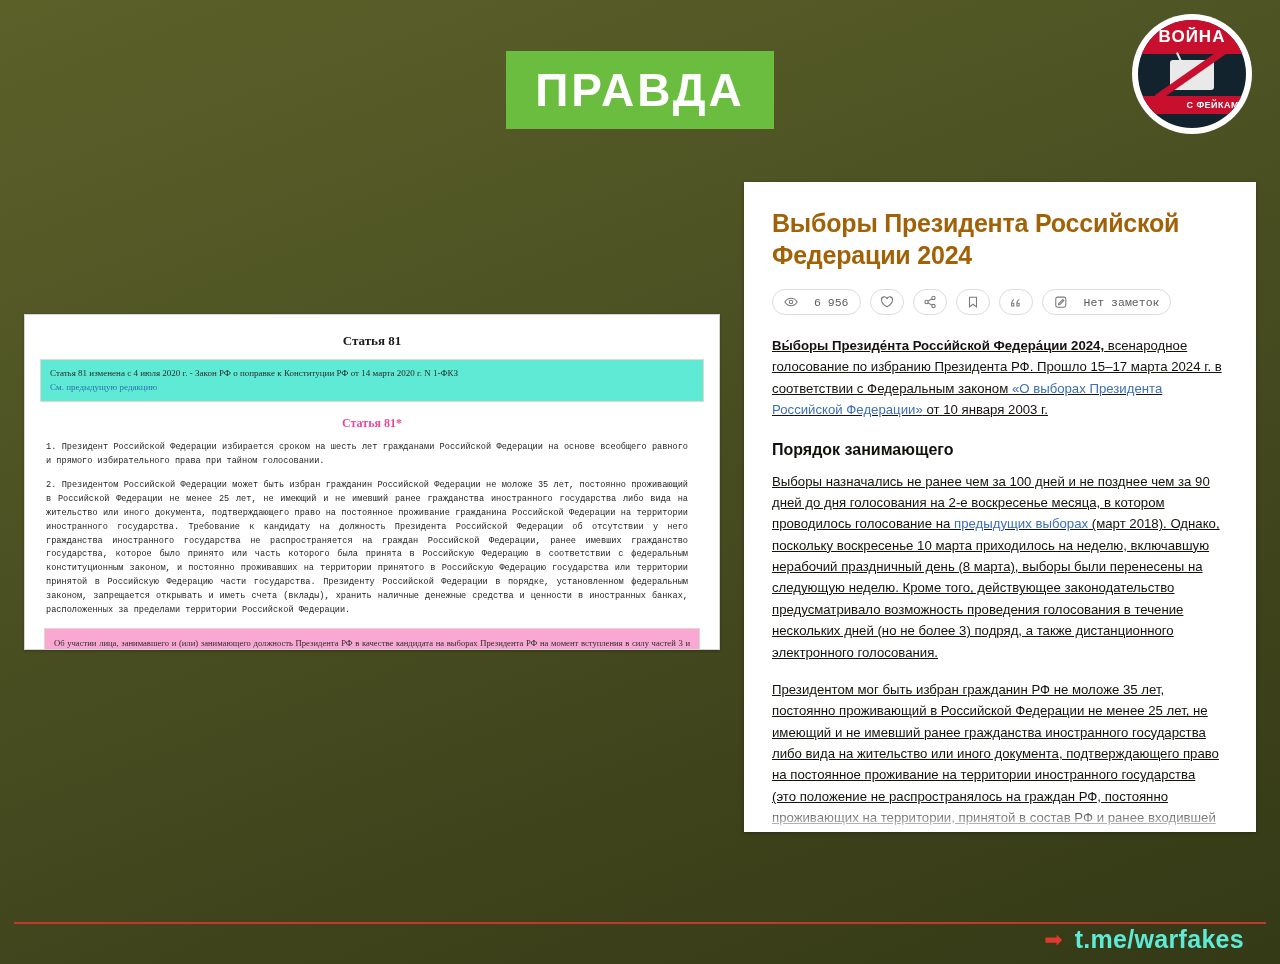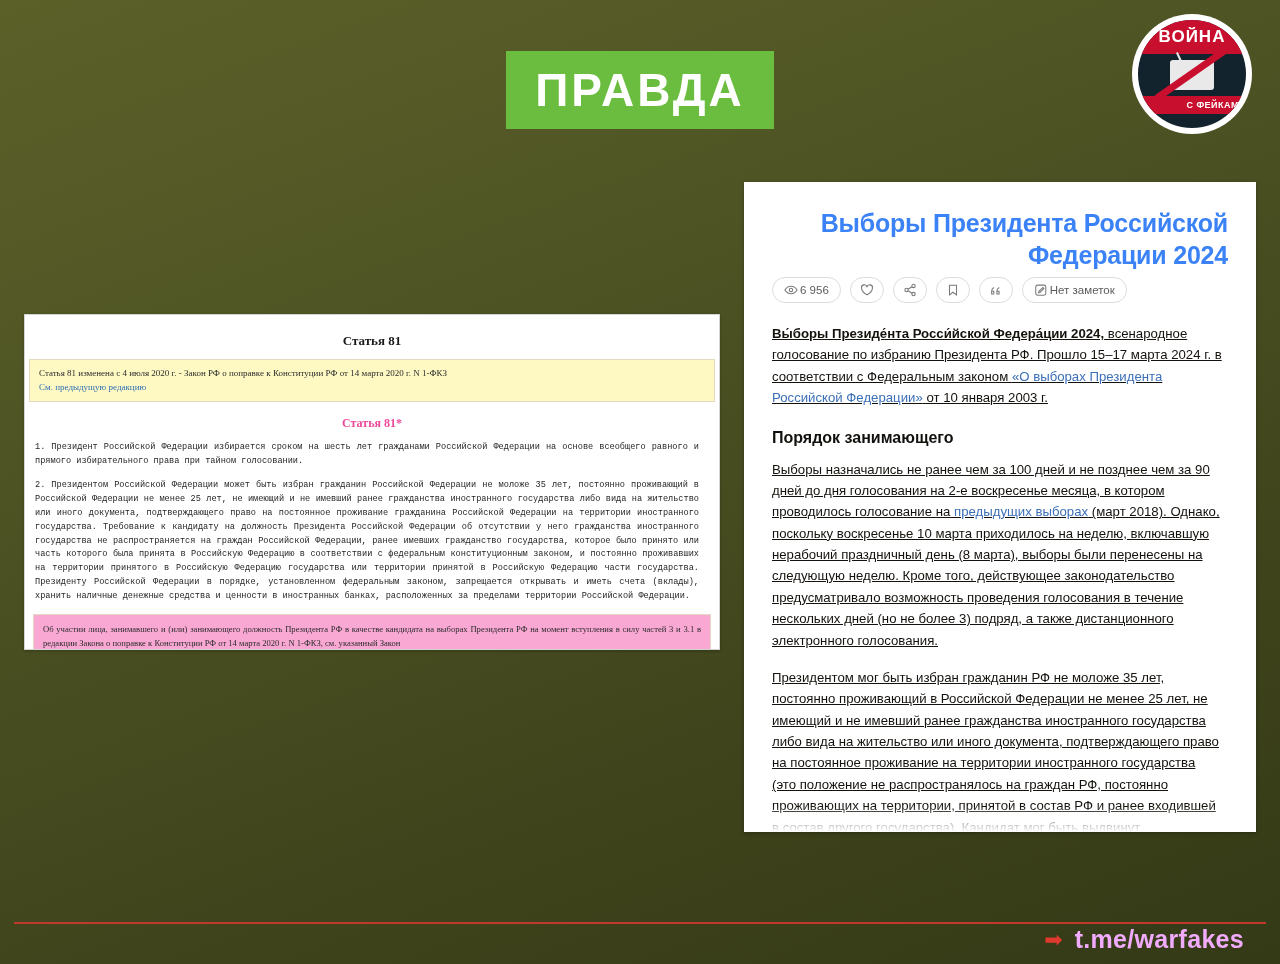--- a/index.html
+++ b/index.html
@@ -134,33 +134,33 @@
   .law-doc {
     position: absolute;
     left: 24px;
     top: 314px;
     width: 696px;
     height: 336px;
     background: #ffffff;
     border: 1px solid #d4d4d4;
     box-shadow: 0 1px 3px rgba(0,0,0,0.25);
     box-sizing: border-box;
-    padding: 12px 4px;
+    padding: 12px 15px;
     overflow: hidden;
   }
   .law-title {
     text-align: center;
     font-family: "Liberation Serif", serif;
     font-size: 13px;
     font-weight: bold;
     color: #1a1a1a;
     margin: 6px 0 10px 0;
   }
   .law-note {
-    background: #fef9c3;
+    background: #5eead4;
     border: 1px solid #e4d9c2;
     padding: 7px 9px;
     font-family: "Liberation Serif", serif;
     font-size: 9px;
     line-height: 1.5;
     color: #2b2b2b;
   }
   .law-subtitle {
     text-align: center;
     font-family: "Liberation Serif", serif;
@@ -203,43 +203,43 @@
     background: #ffffff;
     box-shadow: 0 1px 4px rgba(0,0,0,0.3);
     box-sizing: border-box;
     padding: 26px 28px 0 28px;
     overflow: hidden;
   }
   .wiki-title {
     font-size: 25px;
     font-weight: bold;
     line-height: 1.26;
-    color: #3b82f6;
-    margin: 0 0 6px 0;
+    color: #a16207;
+    margin: 0 0 18px 0;
     letter-spacing: -0.2px;
-    text-align: right;
   }
   .wiki-toolbar {
     display: flex;
     gap: 9px;
     align-items: center;
     margin-bottom: 20px;
   }
   .chip {
     height: 26px;
     border: 1px solid #dcdcdc;
     border-radius: 13px;
     display: flex;
     align-items: center;
-    gap: 2px;
+    gap: 16px;
     padding: 0 11px;
     font-size: 11.5px;
     color: #5c5c5c;
     background: #fff;
     box-sizing: border-box;
+    font-family: Liberation Mono, monospace;
   }
   .chip.icon-only {
     padding: 0 9px;
   }
   .chip svg { display: block; }
   .wiki-p {
     font-size: 13.2px;
     line-height: 1.62;
     color: #15120d;
     margin: 0 6px 16px 0;
@@ -280,21 +280,21 @@
     display: flex;
     align-items: center;
     gap: 12px;
   }
   .footer-arrow {
     color: #e03a2f;
     font-size: 22px;
     line-height: 1;
   }
   .footer-text {
-    color: #f0abfc;
+    color: #5eead4;
     font-size: 25px;
     font-weight: bold;
     letter-spacing: 0.3px;
   }
 </style>
 </head>
 <body>
 
 <div class="bg-gradient"></div>
 

